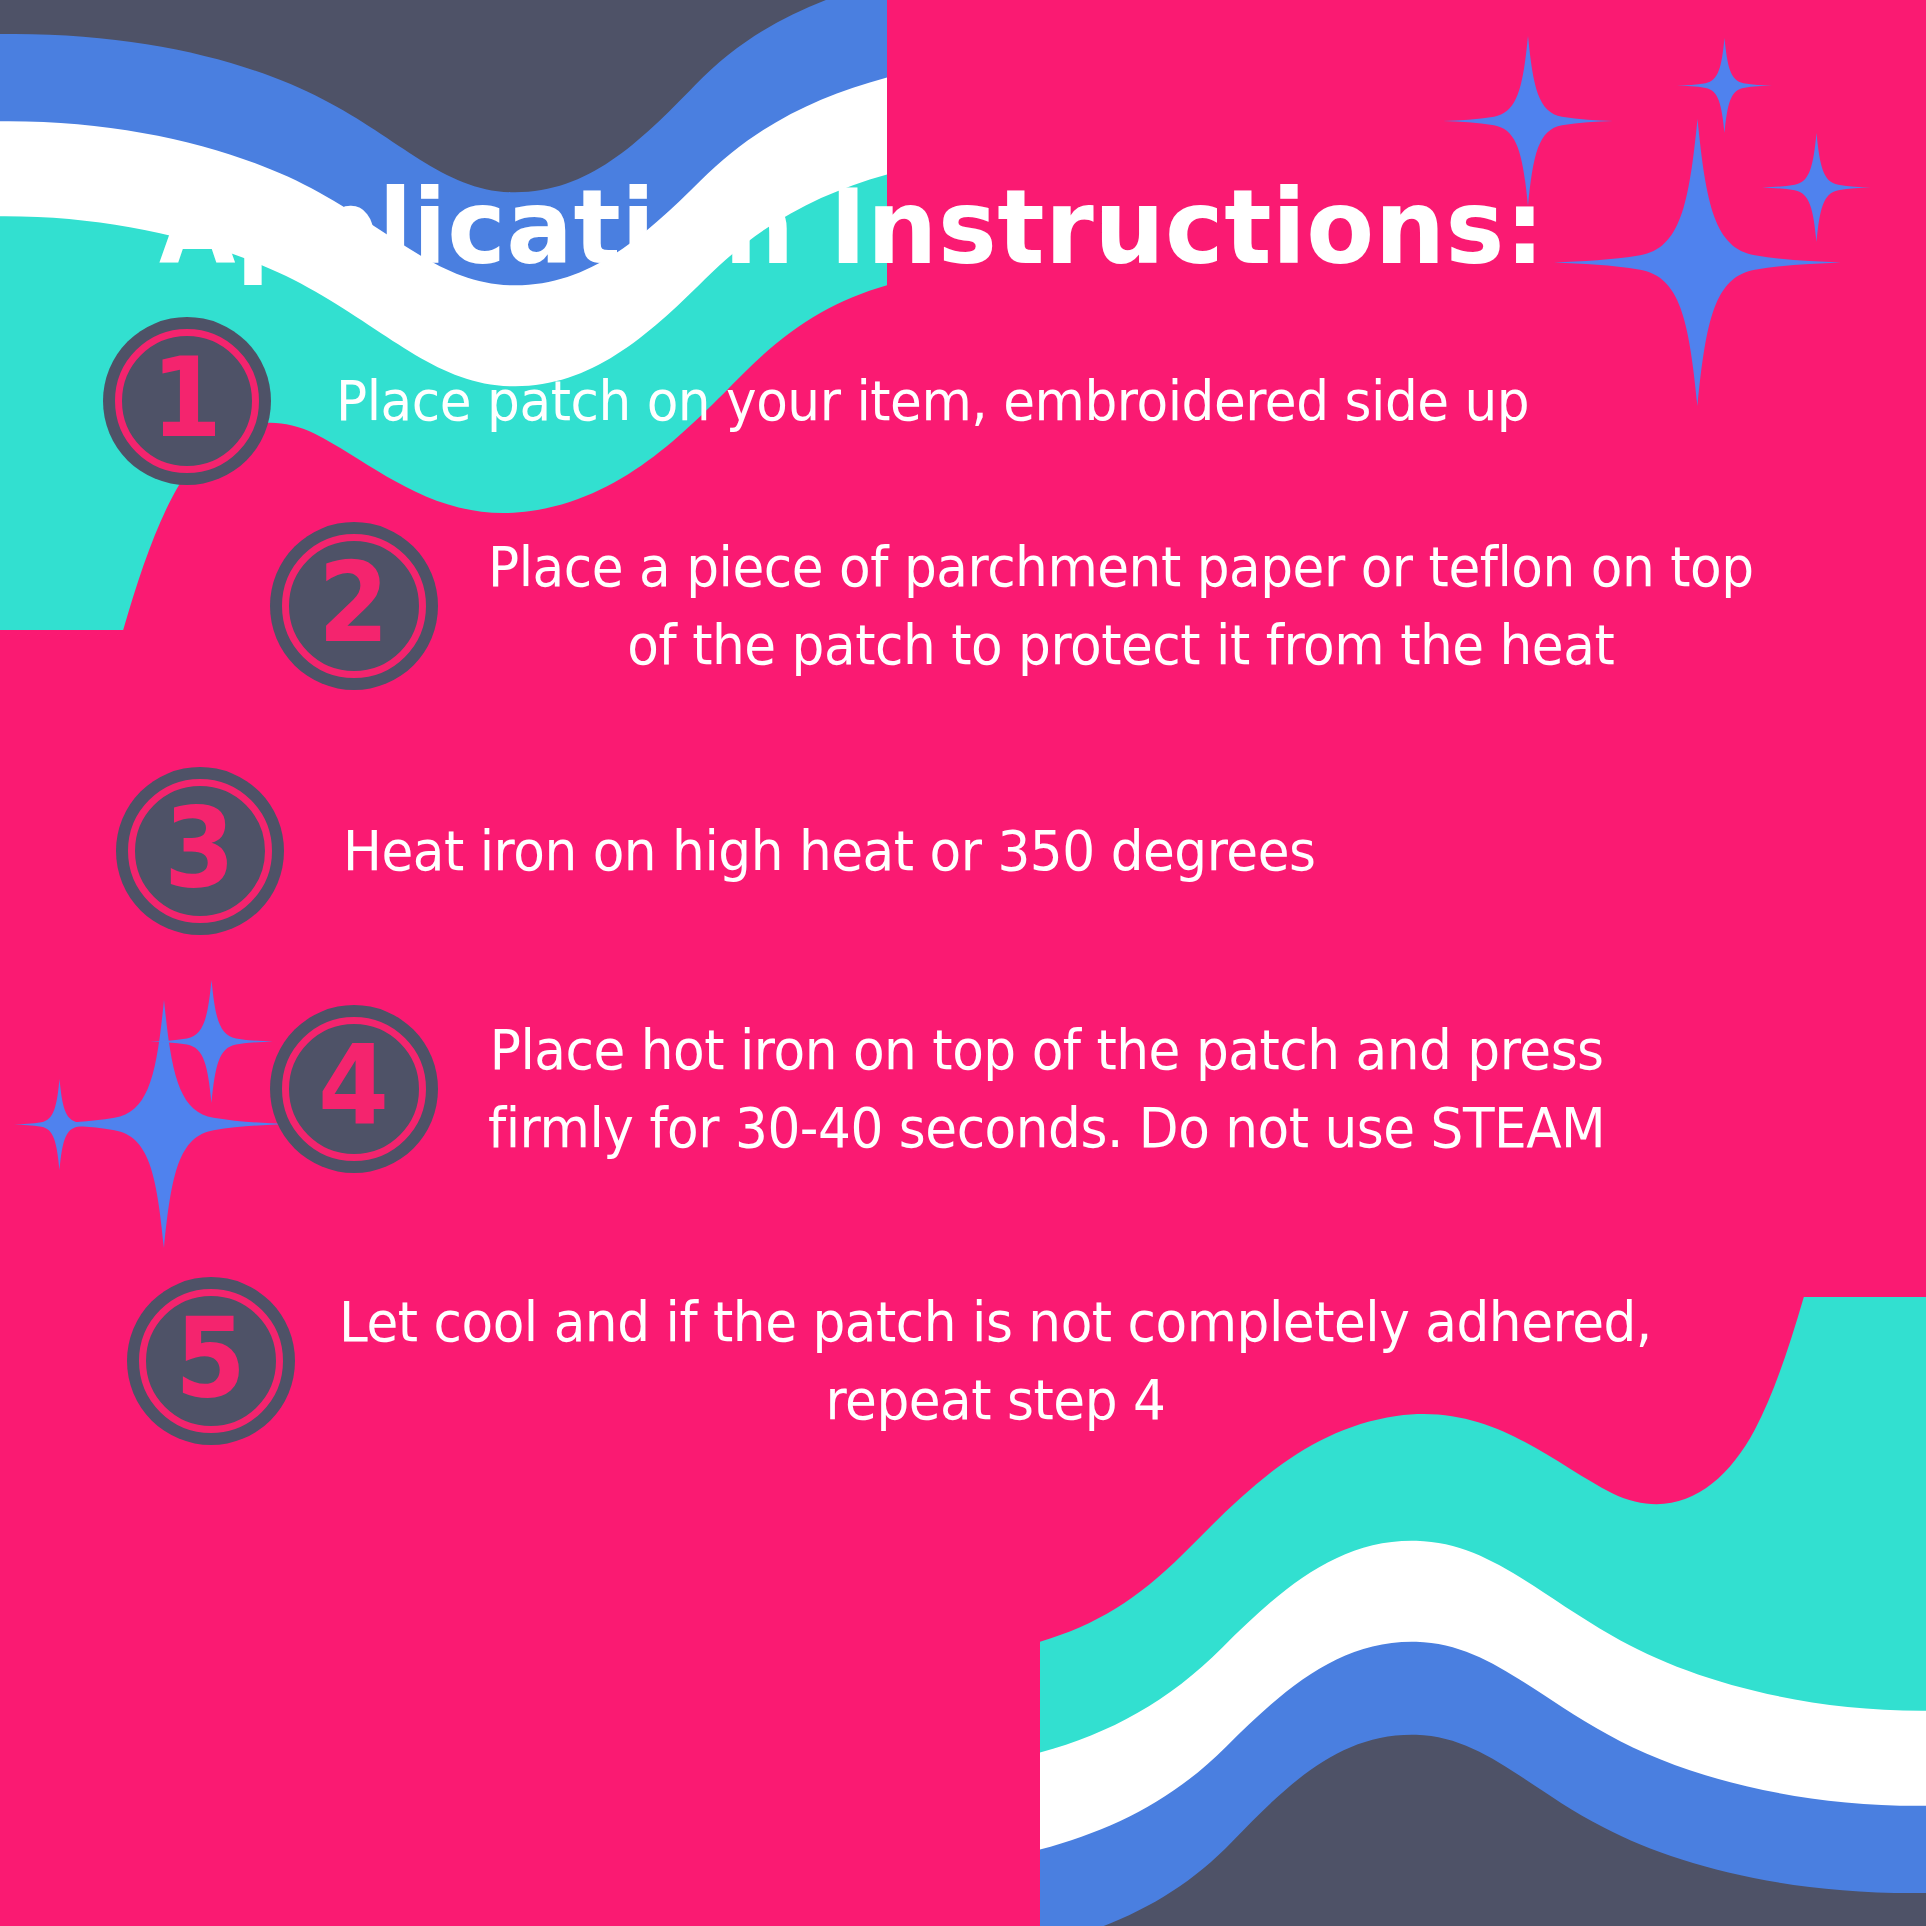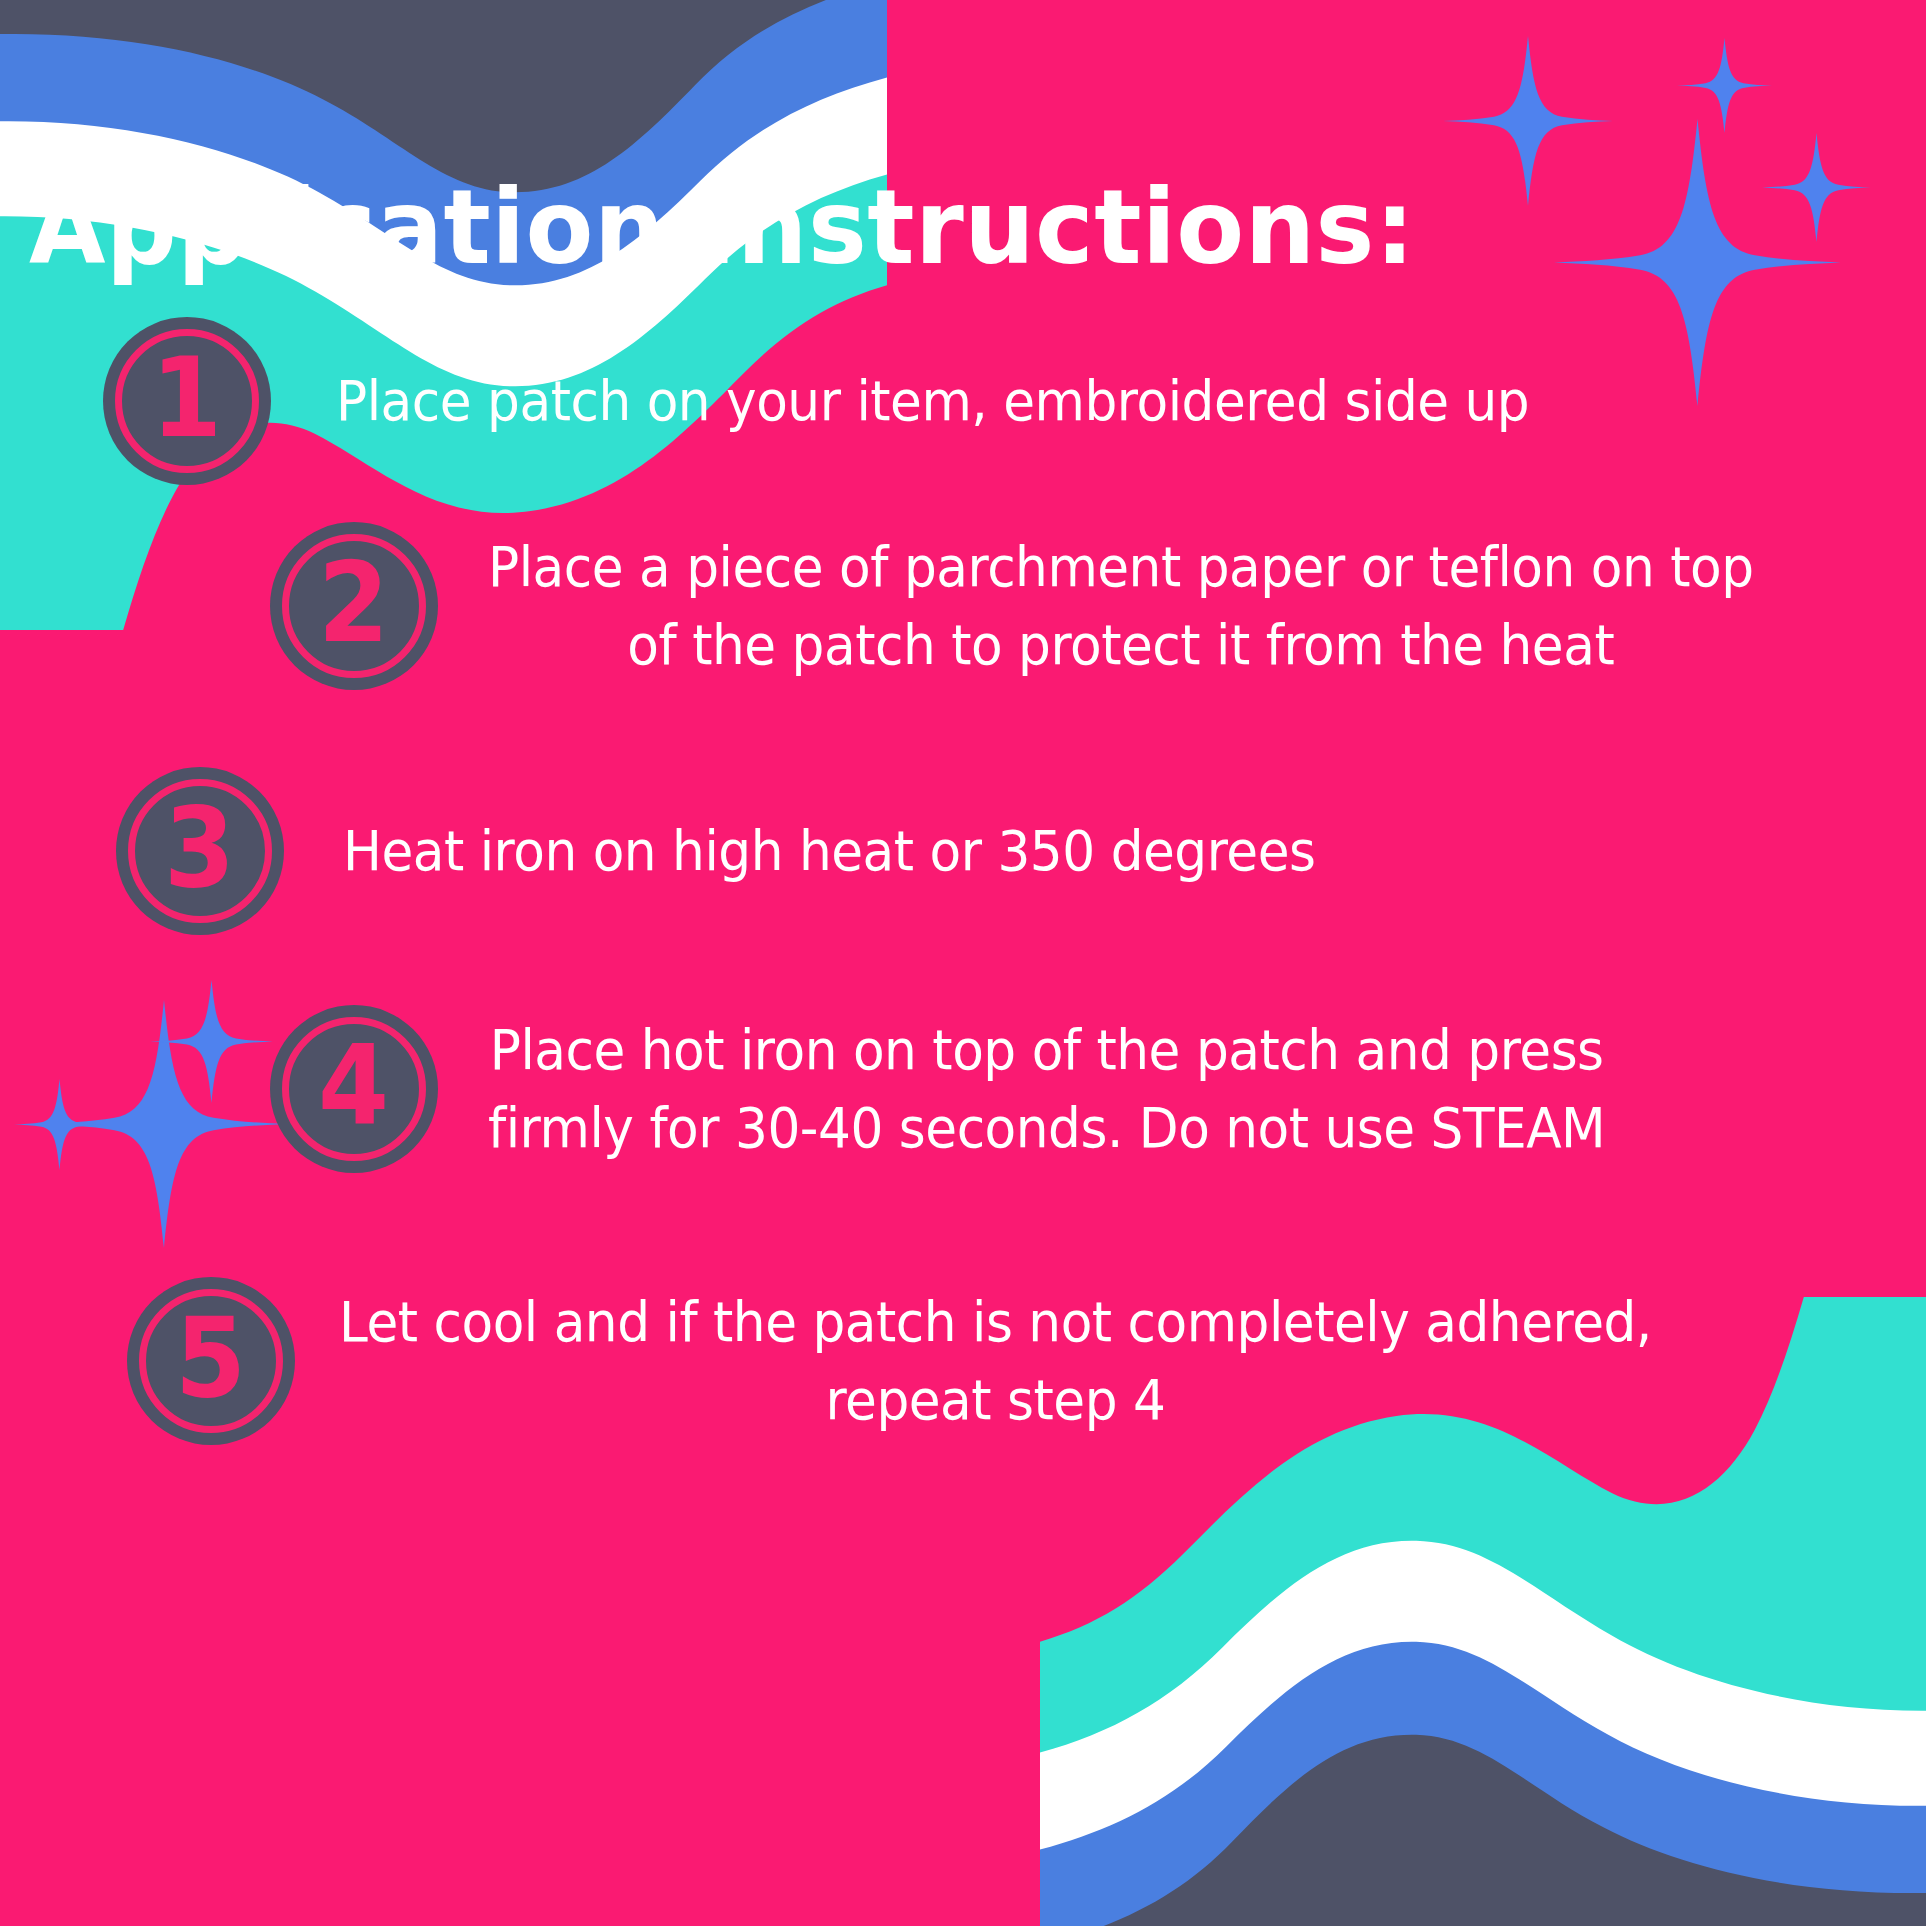--- a/index.html
+++ b/index.html
@@ -27,20 +27,21 @@
 
   
   .sparkle { position: absolute; pointer-events: none; }
 
   
   .title-row {
     position: absolute;
     top: 176px;
     left: 0;
     width: 1704px;
+    text-align: center;
     z-index: 6;
   }
   .poster-title {
     display: inline-block;
     color: #FFFFFF;
     font-family: "DejaVu Sans", sans-serif;
     font-size: 103px;
     line-height: 1.0;
     font-weight: 700;
     letter-spacing: 0.5px;

